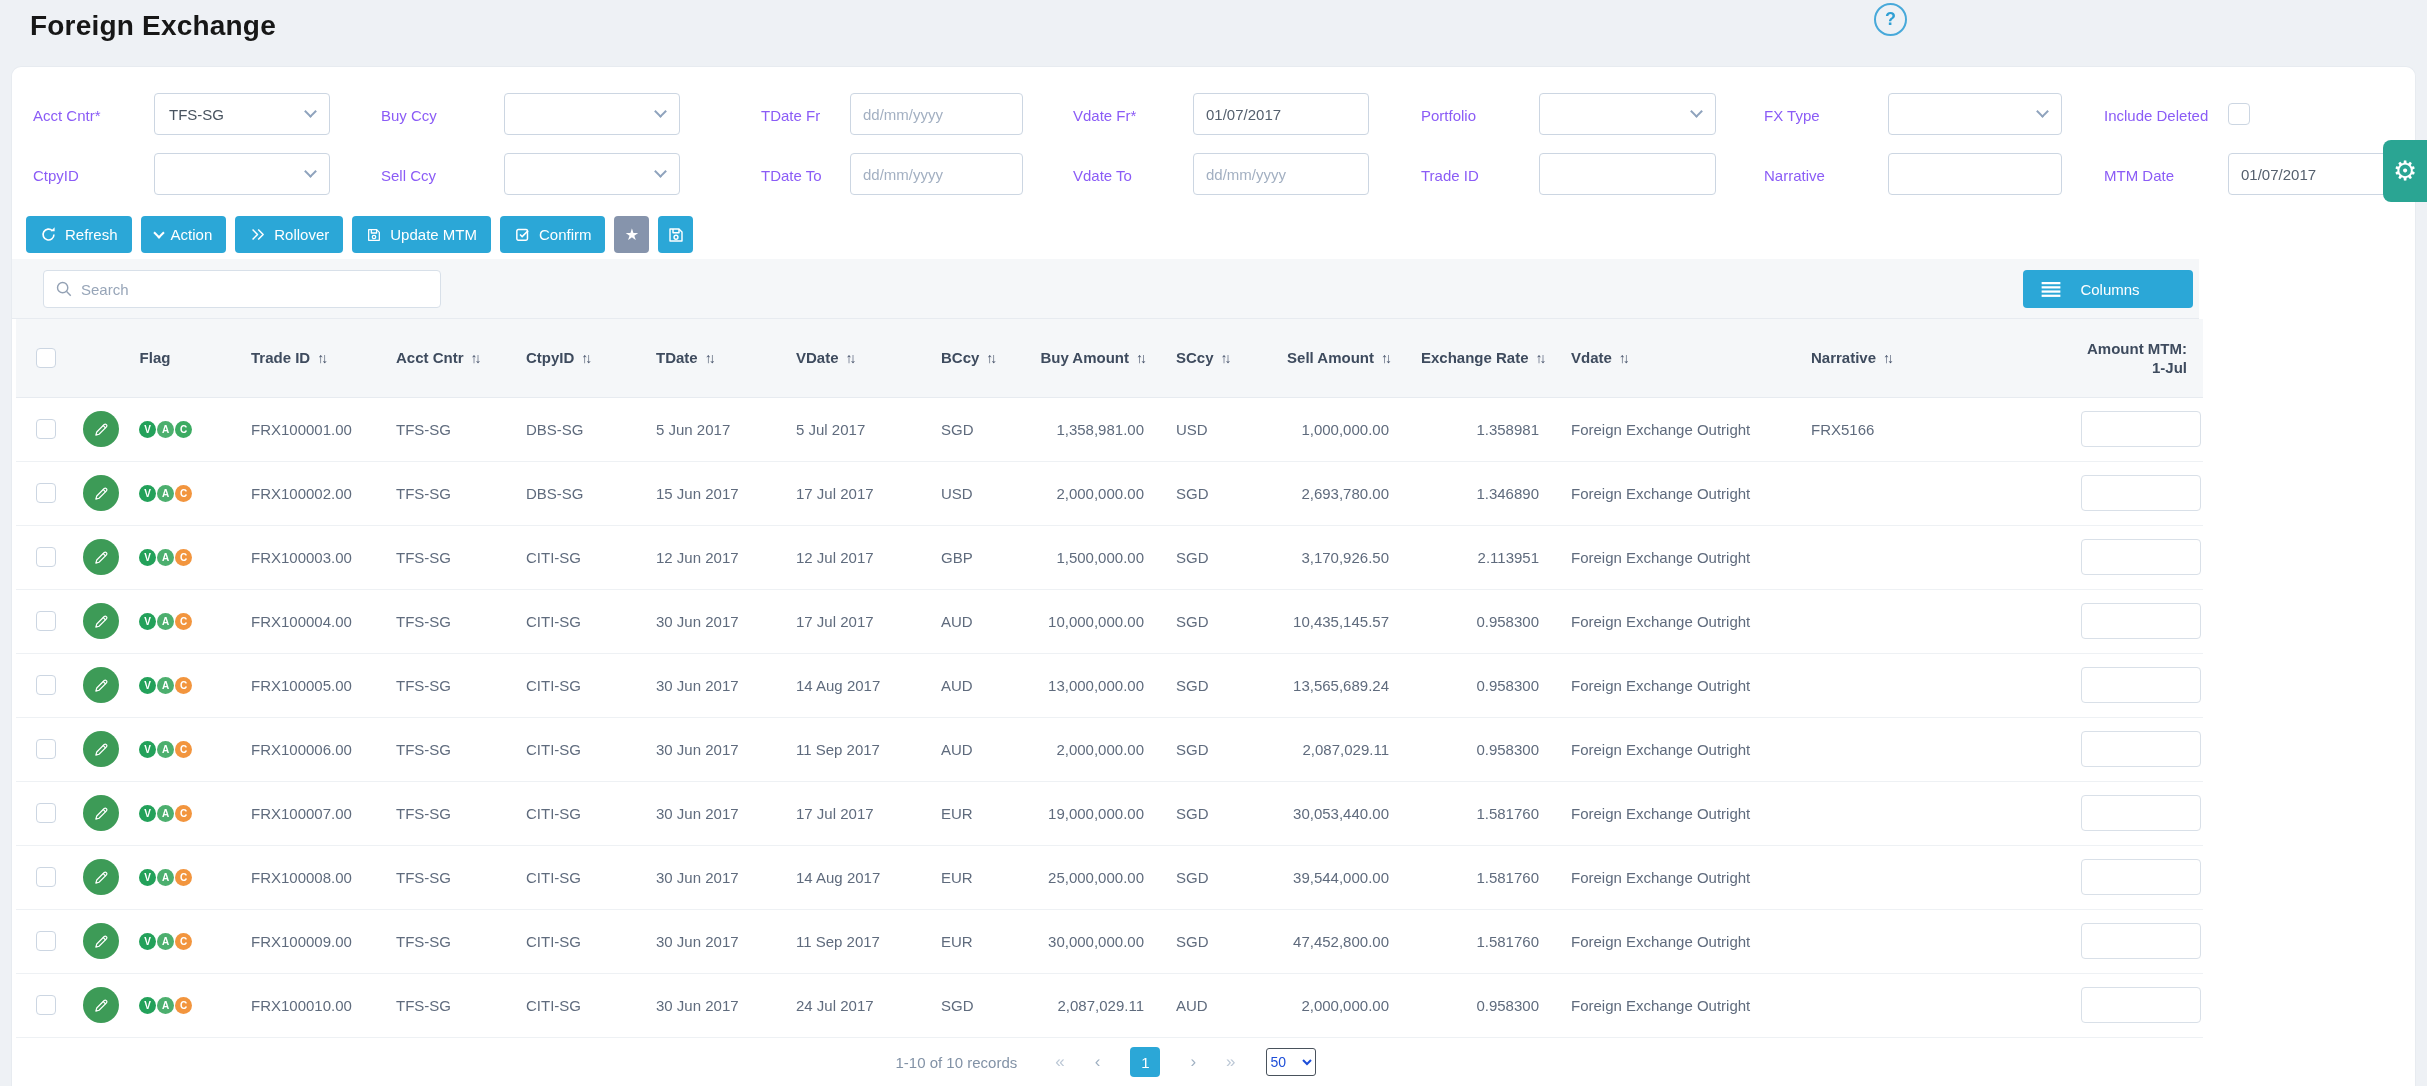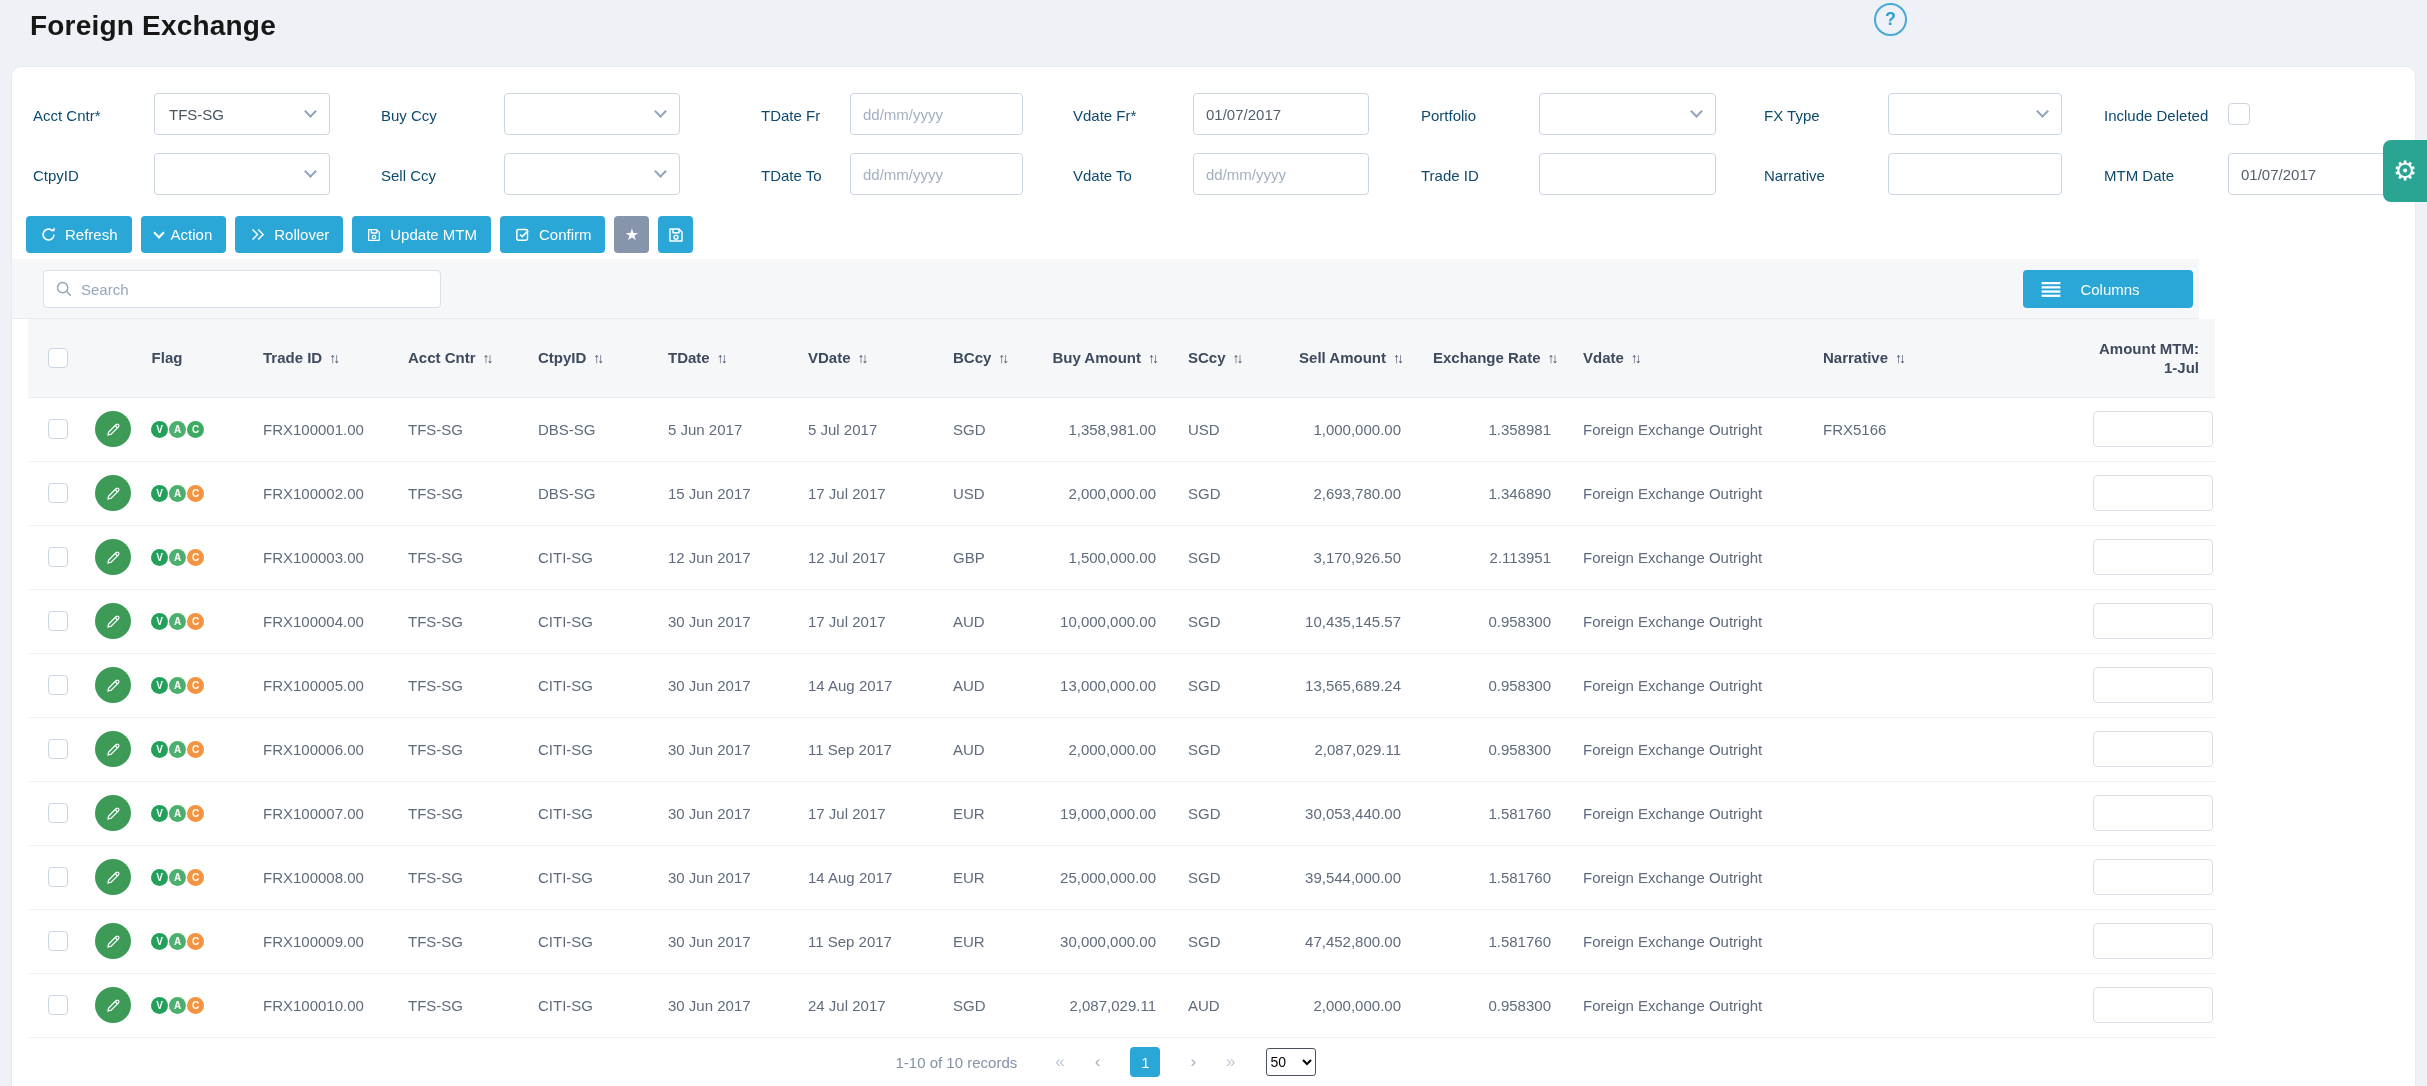--- a/index.html
+++ b/index.html
@@ -15,21 +15,21 @@
   .topbar { position: absolute; left: 5px; top: 0; width: 2427px; height: 66px; }
   .page-title { position: absolute; left: 25px; top: 10px; font-size: 28px; font-weight: 700; color: #171717; letter-spacing: 0.2px; }
   .help { position: absolute; left: 1869px; top: 3px; width: 33px; height: 33px; border-radius: 50%;
           border: 2px solid #47a9da; color: #2f9fd4; font-size: 18px; font-weight: 700;
           display: flex; align-items: center; justify-content: center; cursor: pointer; background: transparent; }
   
   .card { position: absolute; left: 11px; top: 66px; width: 2405px; height: 1020px;
           background: #fff; border: 1px solid #e7ebf0; border-bottom: none; border-radius: 10px 10px 0 0; }
   
   .filters { position: absolute; left: 0; top: 0; width: 100%; height: 150px; }
-  .f-label { position: absolute; font-size: 15px; color: #0c4a6e; white-space: nowrap; }
+  .f-label { position: absolute; font-size: 15px; color: #8b5cf6; white-space: nowrap; }
   .r1 { top: 40px; } .r2 { top: 100px; }
   .c1 { left: 21px; } .c2 { left: 369px; } .c3 { left: 729px; margin-left: 20px; } .c4 { left: 1061px; }
   .c5 { left: 1409px; } .c6 { left: 1752px; } .c7 { left: 2092px; }
   .f-field { position: absolute; height: 42px; border: 1px solid #ccd6e2; border-radius: 4px; background: #fff; }
   .r1f { top: 26px; } .r2f { top: 86px; }
   .c1f { left: 142px; width: 176px; } .c2f { left: 492px; width: 176px; } .c3f { left: 838px; width: 173px; }
   .c4f { left: 1181px; width: 176px; } .c5f { left: 1527px; width: 177px; } .c6f { left: 1876px; width: 174px; }
   .c7f { left: 2216px; width: 174px; }
   .f-select { display: flex; align-items: center; padding: 0 14px; cursor: pointer; }
   .sel-val { font-size: 15px; color: #48535f; flex: 1; }
@@ -52,21 +52,21 @@
   .toolbar { position: absolute; left: 0; top: 192px; width: 2187px; height: 60px; background: #f5f7f9;
              border-bottom: 1px solid #e7ebf0; }
   .search-box { position: absolute; left: 31px; top: 11px; width: 398px; height: 38px; background: #fff;
                 border: 1px solid #d8e0e9; border-radius: 4px; display: flex; align-items: center; padding: 0 11px; gap: 8px; }
   .search-box input { border: none; outline: none; flex: 1; font-size: 15px; font-family: "Liberation Sans", sans-serif; color: #000000; background: transparent; }
   .search-box input::placeholder { color: #97a5b8; }
   .columns-btn { position: absolute; left: 2011px; top: 11px; width: 170px; height: 38px; background: #2ba7d7;
                  border: none; border-radius: 4px; color: #fff; font-size: 15px; font-family: "Liberation Sans", sans-serif;
                  display: flex; align-items: center; padding: 0 18px; cursor: pointer; }
   .columns-btn .cl { margin: 12px auto; padding-right: 16px; }
-  table { position: absolute; left: 16px; top: 252px; width: 2187px; border-collapse: collapse; table-layout: fixed; }
+  table { position: absolute; left: 4px; top: 252px; width: 2187px; border-collapse: collapse; table-layout: fixed; }
   thead tr { height: 78px; }
   th { background: #f5f7f9; border-bottom: 1px solid #e7ebf0; font-size: 15px; font-weight: 700; color: #3e4b5e;
        text-align: left; padding: 0 16px; white-space: nowrap; vertical-align: middle; }
   th.center, td.center { text-align: center; }
   th.right, td.right { text-align: right; }
   .sort { margin-left: 7px; letter-spacing: -3px; font-weight: 400; font-size: 14px; color: #46526a; cursor: pointer; }
   tbody tr { height: 64px; background: #fff; }
   td { border-bottom: 1px solid #eef1f4; font-size: 15px; color: #5f6b7d; padding: 0 16px; white-space: nowrap;
        overflow: hidden; vertical-align: middle; }
   .cb { width: 20px; height: 20px; appearance: none; border: 1px solid #ccd6e2; border-radius: 4px;
@@ -85,21 +85,21 @@
   
   .pagination { position: absolute; left: 0; top: 970px; width: 2187px; height: 50px;
                 display: flex; align-items: center; justify-content: center; gap: 30px; }
   .records { color: #8292a6; font-size: 15px; margin-right: 8px; }
   .pg-arrow { font-size: 17px; color: #9fb0c2; cursor: pointer; background: none; border: none;
               font-family: "Liberation Sans", sans-serif; }
   .pg-arrow.dbl { color: #bcc8d6; }
   .pg-active { width: 30px; height: 30px; border-radius: 4px; background: #2ba7d7; color: #fff; font-size: 15px;
                border: none; display: flex; align-items: center; justify-content: center; cursor: pointer; }
   .page-size { width: 50px; height: 28px; border: 1px solid #49525c; border-radius: 3px; font-size: 14px;
-               color: #000000; font-family: "Liberation Sans", sans-serif; background: #fff; }
+               color: #1d4ed8; font-family: "Liberation Sans", sans-serif; background: #fff; }
   
   .gear-tab { position: absolute; right: 0; top: 140px; width: 44px; height: 62px; background: #2aa593;
               border-radius: 8px 0 0 8px; display: flex; align-items: center; justify-content: center; cursor: pointer; }
   .gear-glyph { color: #fff; font-size: 27px; line-height: 1; }
 </style>
 </head>
 <body>
 
 <div class="topbar">
   <h1 class="page-title">Foreign Exchange</h1>

